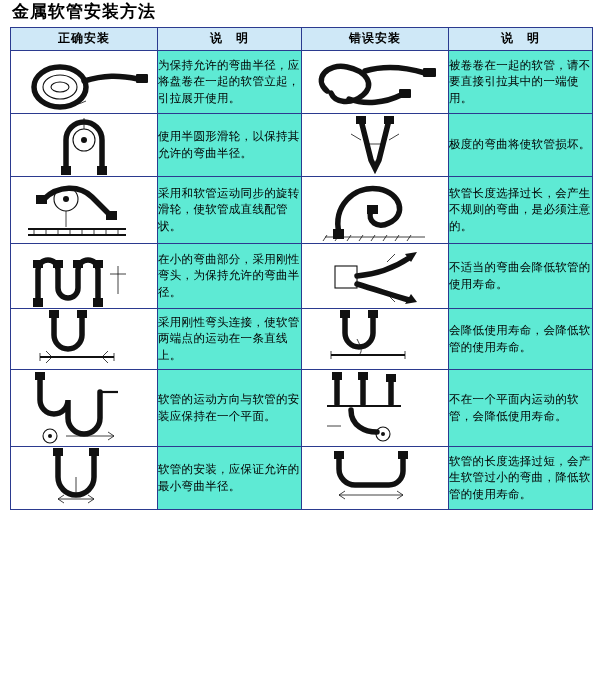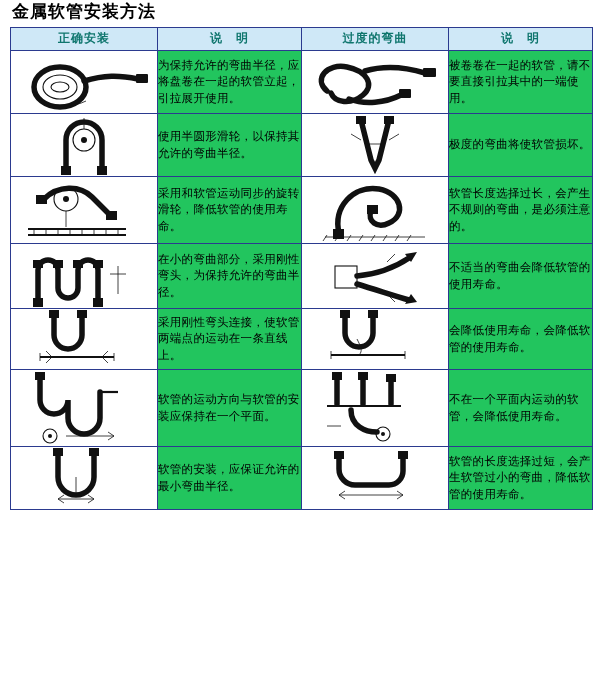--- a/index.html
+++ b/index.html
@@ -34,34 +34,34 @@
     table-layout: fixed;
     border: 1px solid #2b3a8f;
   }
   table.hose-table td, table.hose-table th {
     border: 1px solid #2b3a8f;
     padding: 0;
     vertical-align: middle;
   }
   thead th {
     background: #cfe8f7;
-    color: #0f766e;
+    color: #000000;
     font-size: 12px;
     font-weight: bold;
     height: 22px;
     letter-spacing: 1px;
   }
   td.img-cell {
     background: #ffffff;
     text-align: center;
     vertical-align: middle;
     padding: 2px 0;
   }
   td.txt-cell {
-    background: #22c55e;
+    background: #5eead4;
     font-size: 11.5px;
     line-height: 1.45;
     padding: 4px 7px;
     color: #000;
     letter-spacing: 0.3px;
     margin-top: 14px;
   }
   .col-img { width: 146px; }
   .col-txt { width: 143px; }
   svg { display: block; margin: 0 auto; }
@@ -77,21 +77,21 @@
 
 <div class="page">
 
   <div class="page-title">金属软管安装方法</div>
 
   <table class="hose-table">
     <thead>
       <tr>
         <th class="col-img">正确安装</th>
         <th class="col-txt">说　明</th>
-        <th class="col-img">过度的弯曲</th>
+        <th class="col-img">错误安装</th>
         <th class="col-txt">说　明</th>
       </tr>
     </thead>
     <tbody>
 
       <tr>
         <td class="img-cell">
           <svg width="140" height="62" viewBox="0 0 140 62">
             <ellipse cx="46" cy="36" rx="26" ry="20" class="hose-body"></ellipse>
             <ellipse cx="46" cy="36" rx="17" ry="12" class="s-line"></ellipse>
@@ -146,21 +146,21 @@
             <circle cx="52" cy="22" r="12" class="s-line"></circle>
             <circle cx="52" cy="22" r="3" class="s-fill"></circle>
             <rect x="22" y="18" width="11" height="9" class="s-fill"></rect>
             <rect x="92" y="34" width="11" height="9" class="s-fill"></rect>
             <path d="M14 52 L112 52" class="s-thick"></path>
             <path d="M14 58 L112 58" class="s-thick"></path>
             <path d="M20 52 L20 58 M32 52 L32 58 M44 52 L44 58 M56 52 L56 58 M68 52 L68 58 M80 52 L80 58 M92 52 L92 58 M104 52 L104 58" class="s-thin"></path>
             <path d="M52 34 L52 50" class="s-thin"></path>
           </svg>
         </td>
-        <td class="txt-cell">采用和软管运动同步的旋转滑轮，降低软管的使用寿命。</td>
+        <td class="txt-cell">采用和软管运动同步的旋转滑轮，使软管成直线配管状。</td>
         <td class="img-cell">
           <svg width="140" height="66" viewBox="0 0 140 66">
             <path d="M34 56 C 28 30, 48 8, 74 12 C 96 16, 102 38, 84 46 C 72 52, 62 44, 66 34" class="hose-body"></path>
             <rect x="28" y="52" width="11" height="10" class="s-fill"></rect>
             <rect x="62" y="28" width="11" height="9" class="s-fill"></rect>
             <path d="M20 60 L120 60" class="s-thin"></path>
             <path d="M22 58 L18 64 M34 58 L30 64 M46 58 L42 64 M58 58 L54 64 M70 58 L66 64 M82 58 L78 64 M94 58 L90 64 M106 58 L102 64" class="s-thin"></path>
           </svg>
         </td>
         <td class="txt-cell">软管长度选择过长，会产生不规则的弯曲，是必须注意的。</td>

